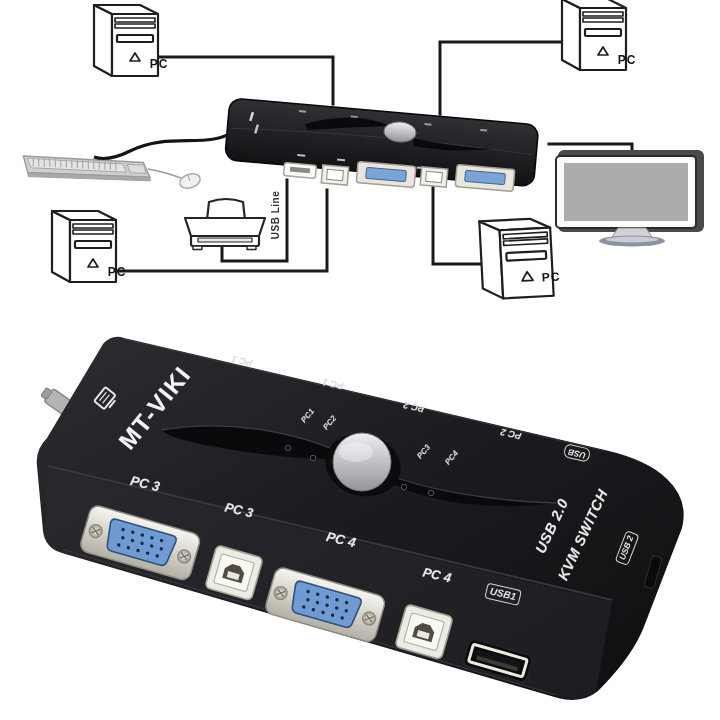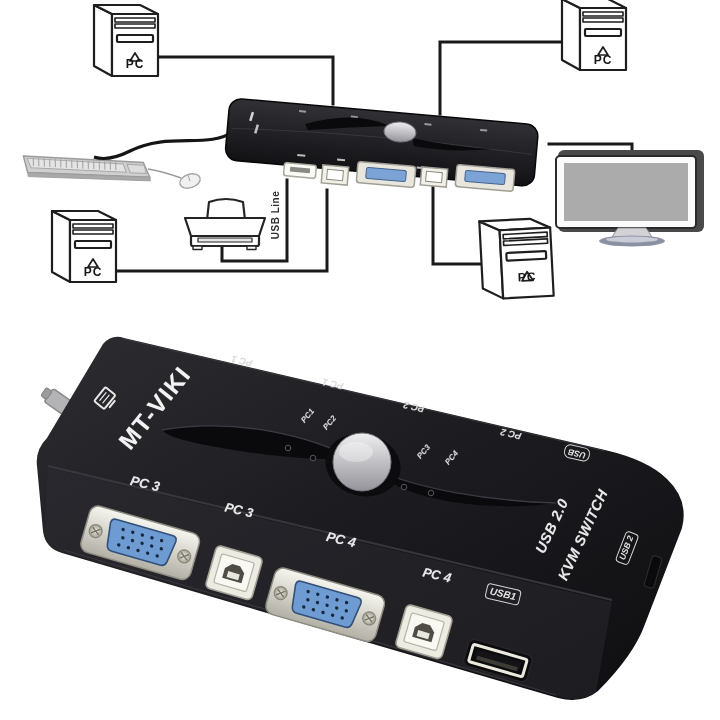--- a/index.html
+++ b/index.html
@@ -3,21 +3,21 @@
 <meta charset="utf-8">
 <style>
   html,body{margin:0;padding:0;}
   body{width:720px;height:720px;background:#ffffff;overflow:hidden;
        font-family:"Liberation Sans",sans-serif;}
   .stage{position:relative;width:720px;height:720px;background:#fff;}
   .stage svg{position:absolute;left:0;top:0;}
   .labels{position:absolute;left:0;top:0;width:720px;height:720px;}
   .lbl{position:absolute;transform:translate(-50%,-50%);white-space:nowrap;
        font-family:"Liberation Sans",sans-serif;line-height:1;}
-  .tower-pc{font-size:12px;font-weight:700;letter-spacing:1px;color:#161616;}
+  .tower-pc{font-size:12px;font-weight:700;letter-spacing:1px;color:#161616;margin-left:24px;}
   .usb-line{font-size:10px;font-weight:600;color:#2e2e2e;letter-spacing:.5px;}
   .brand{font-size:24px;font-weight:700;letter-spacing:1.5px;color:#f3f3f3;
          text-shadow:0 0 1px rgba(255,255,255,.4);}
   .wlab{color:#e9e9e9;font-weight:700;font-style:italic;
         text-shadow:0 0 1px rgba(255,255,255,.35);}
   .back-lab{font-size:9.5px;color:#d9d9d9;}
   .led-lab{font-size:8px;color:#d4d4d4;}
   .front-lab{font-size:13.5px;}
   .front-lab2{font-size:13px;}
   .side-lab{font-size:14.5px;letter-spacing:.5px;}

